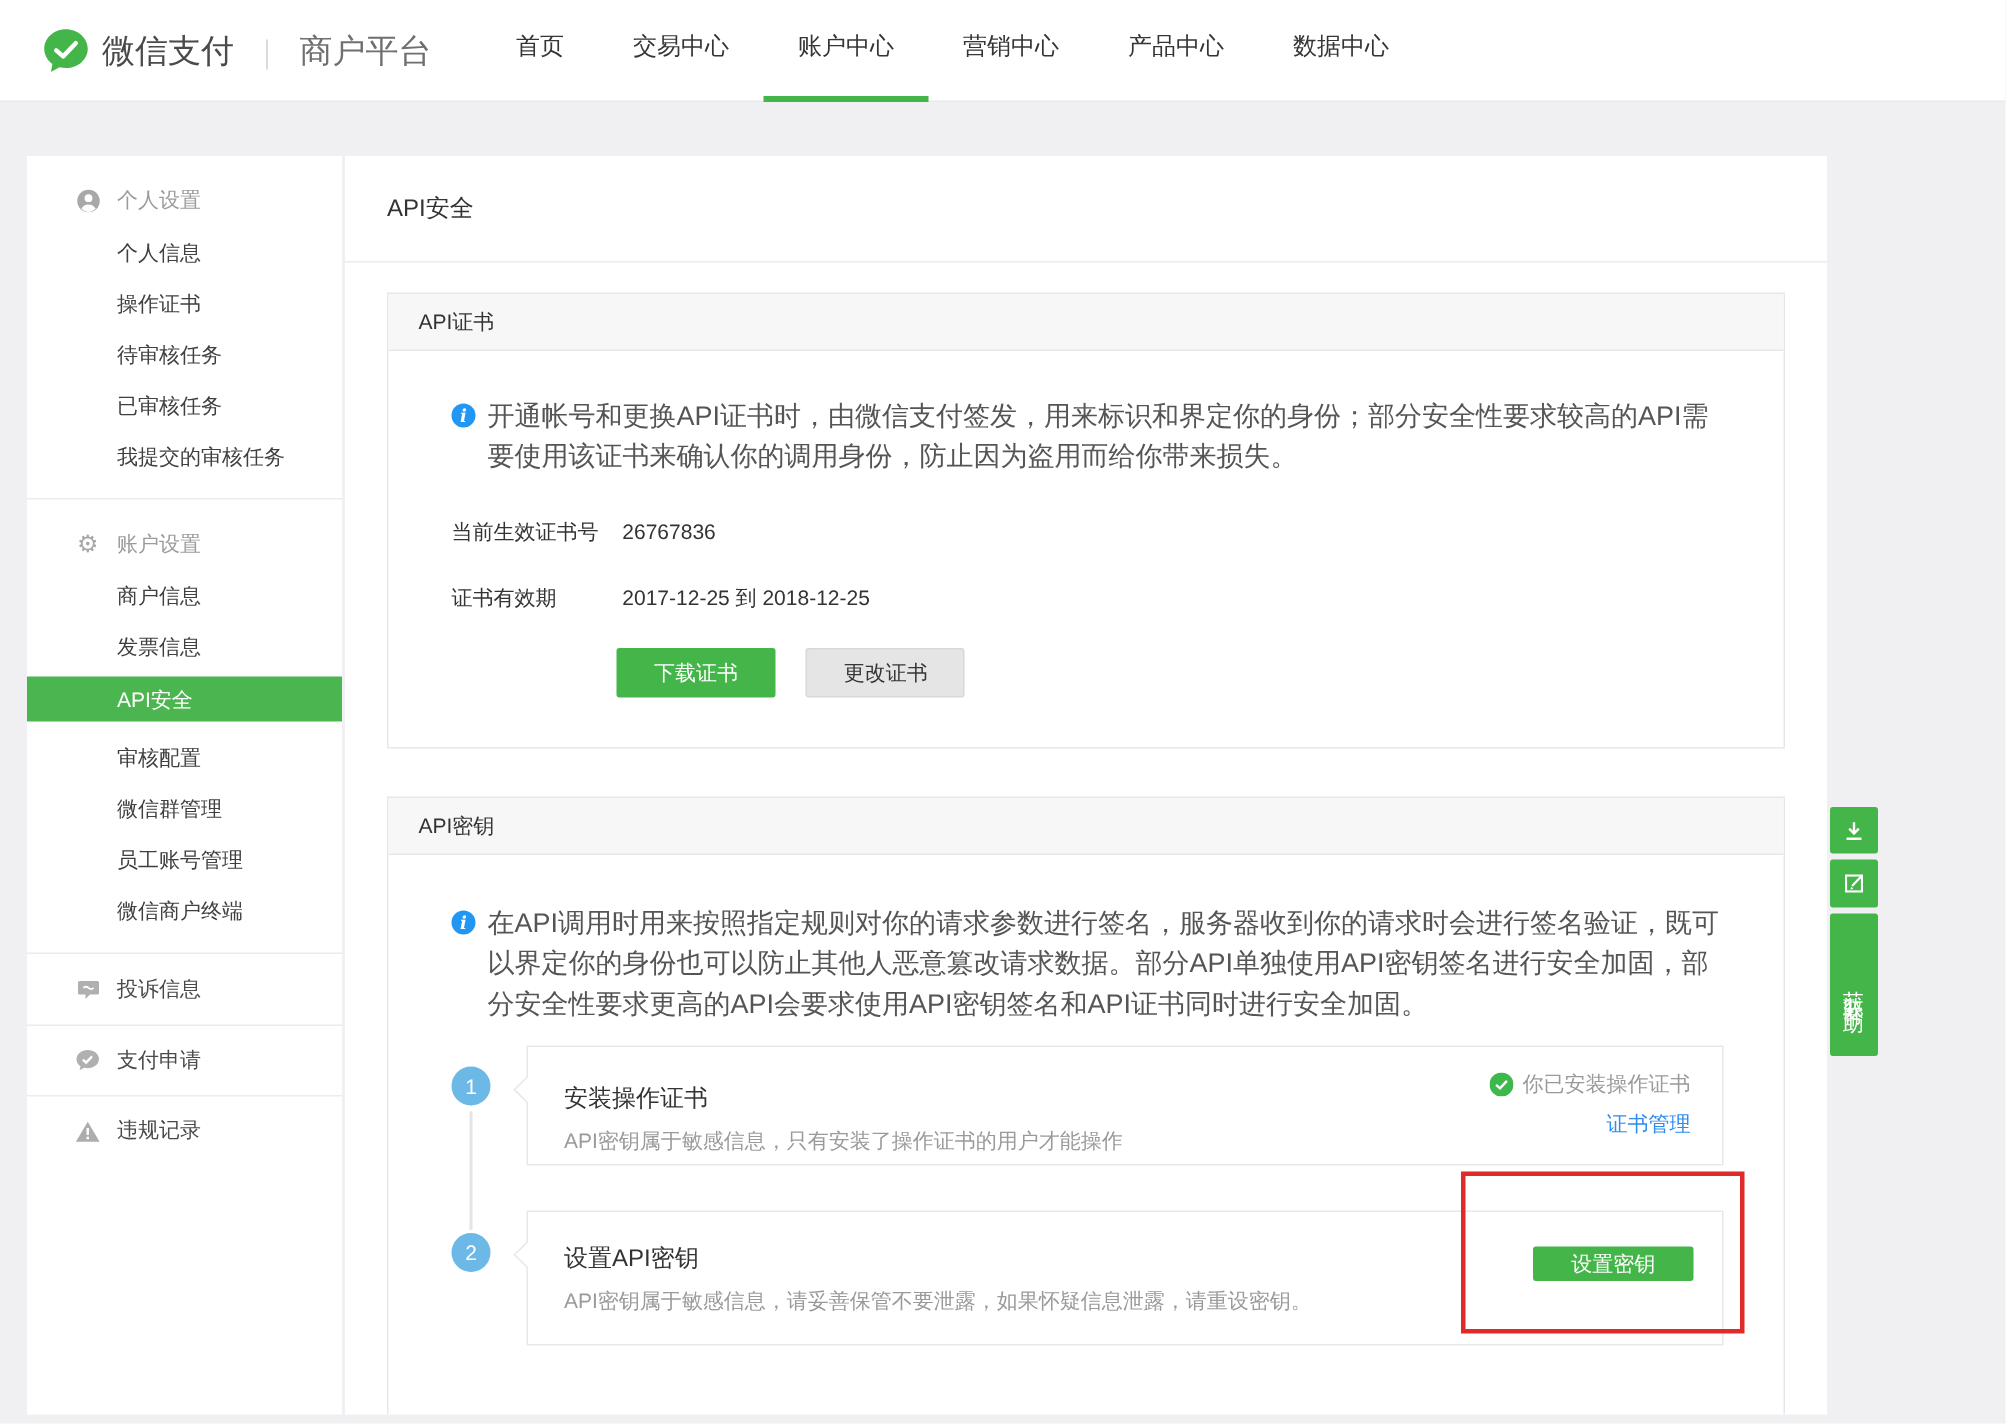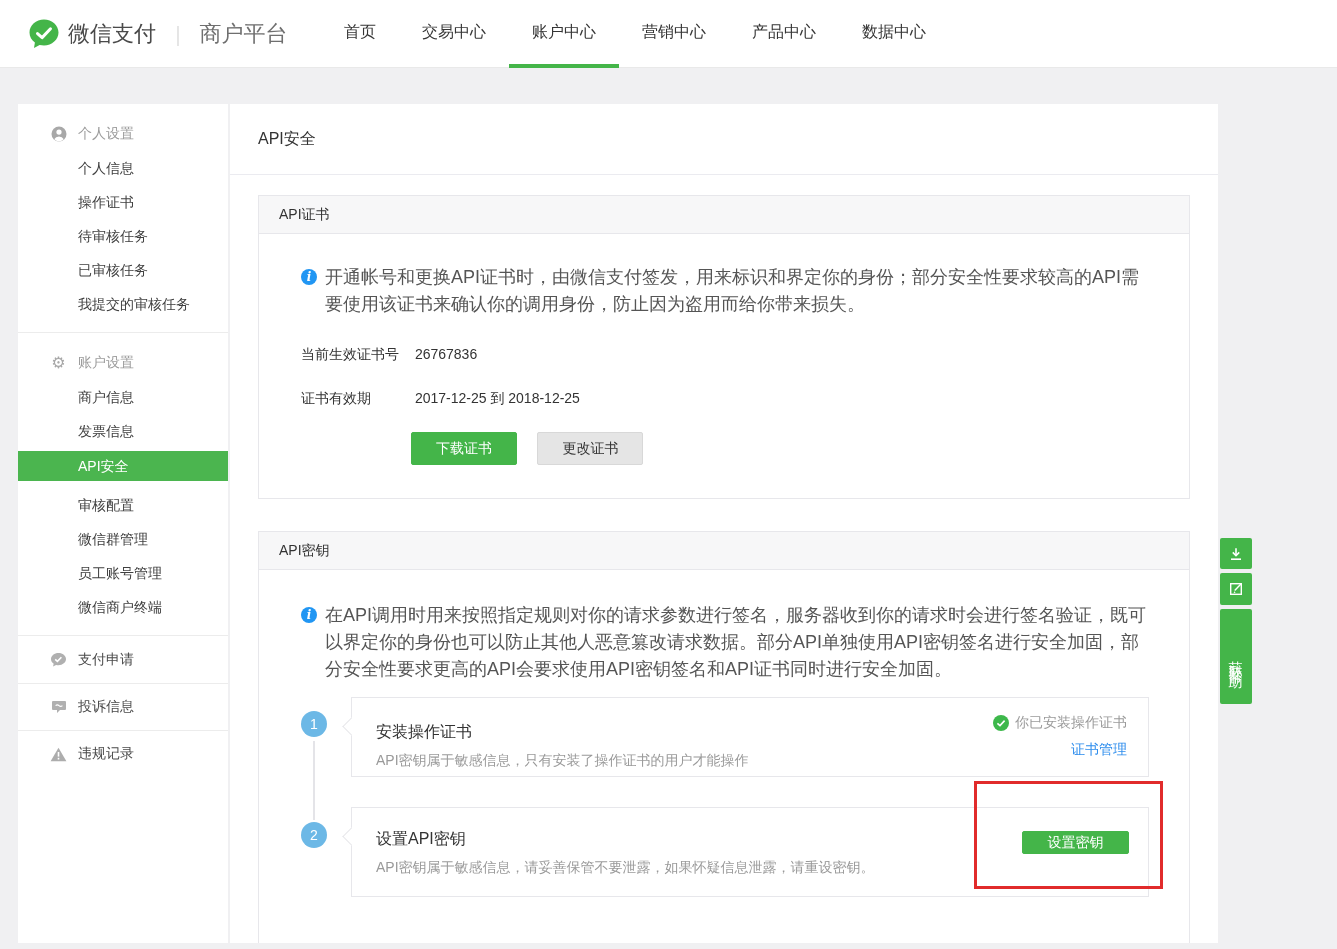--- a/index.html
+++ b/index.html
@@ -180,35 +180,35 @@
     <div class="side-item active">API安全</div>
     <div class="side-item">审核配置</div>
     <div class="side-item">微信群管理</div>
     <div class="side-item">员工账号管理</div>
     <div class="side-item">微信商户终端</div>
   </div>
 
   <div class="side-singles">
     <div class="side-single">
       <span class="icn">
+        <svg width="16" height="16" viewBox="0 0 16 16">
+          <path d="M2 2h12a1 1 0 0 1 1 1v7a1 1 0 0 1-1 1H9l-3 3v-3H2a1 1 0 0 1-1-1V3a1 1 0 0 1 1-1Z" fill="#b0b0b0"></path>
+          <path d="M4.6 6.6q1.7-1.6 3.4 0t3.4 0" stroke="#fff" stroke-width="1.2" fill="none"></path>
+        </svg>
+      </span>
+      <span>投诉信息</span>
+    </div>
+    <div class="side-single">
+      <span class="icn">
         <svg width="17" height="16" viewBox="0 0 17 16">
           <path d="M8.5 1C4.4 1 1 3.7 1 7.1c0 1.9 1 3.6 2.7 4.7L3 14.5l3.1-1.6c.76.16 1.6.25 2.4.25 4.1 0 7.5-2.7 7.5-6.1S12.6 1 8.5 1Z" fill="#b0b0b0"></path>
           <path d="M5.2 7.4l2.2 2 4-4.2" stroke="#fff" stroke-width="1.6" fill="none"></path>
         </svg>
       </span>
       <span>支付申请</span>
-    </div>
-    <div class="side-single">
-      <span class="icn">
-        <svg width="16" height="16" viewBox="0 0 16 16">
-          <path d="M2 2h12a1 1 0 0 1 1 1v7a1 1 0 0 1-1 1H9l-3 3v-3H2a1 1 0 0 1-1-1V3a1 1 0 0 1 1-1Z" fill="#b0b0b0"></path>
-          <path d="M4.6 6.6q1.7-1.6 3.4 0t3.4 0" stroke="#fff" stroke-width="1.2" fill="none"></path>
-        </svg>
-      </span>
-      <span>投诉信息</span>
     </div>
     <div class="side-single">
       <span class="icn">
         <svg width="17" height="15" viewBox="0 0 17 15">
           <path d="M8.5.8 16.4 14.2H.6Z" fill="#adadad"></path>
           <rect x="7.7" y="5" width="1.6" height="4.6" fill="#fff"></rect>
           <rect x="7.7" y="10.8" width="1.6" height="1.7" fill="#fff"></rect>
         </svg>
       </span>
       <span>违规记录</span>

